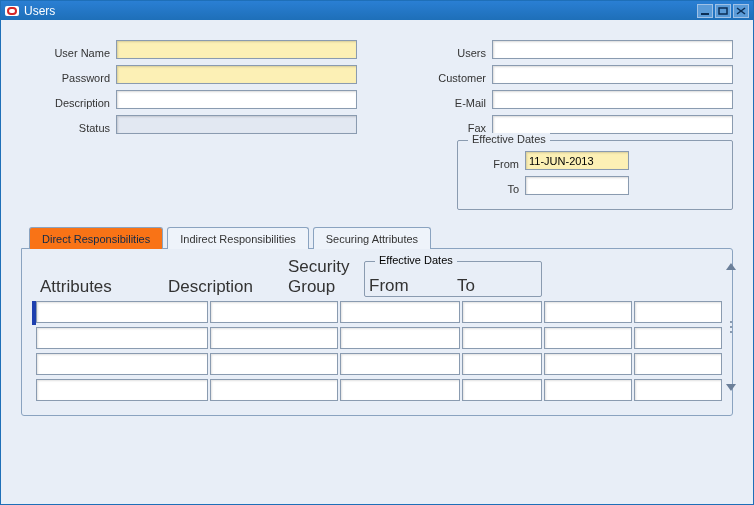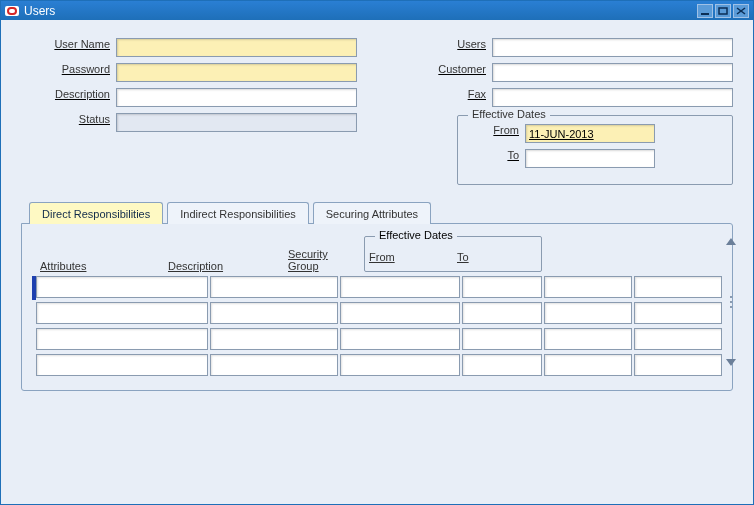--- a/index.html
+++ b/index.html
@@ -11,56 +11,56 @@
 .titlebar .oracle-icon::after { content: ""; position: absolute; left: 2px; top: 1px; width: 10px; height: 8px; border: 2px solid #d62828; border-radius: 4px; box-sizing: border-box; }
 .titlebar .title { flex: 1; font-size: 12px; }
 .titlebar .winbtn { width: 16px; height: 14px; border: 1px solid #9fc1e6; margin-left: 2px; background: #5a9bd8; display: flex; align-items: center; justify-content: center; cursor: pointer; }
 .titlebar .winbtn svg { display: block; }
 
 .content { padding: 18px 20px 10px; }
 
 .upper { display: flex; gap: 40px; }
 .left-col, .right-col { flex: 1; }
 
-.field-row { display: flex; align-items: flex-start; margin-bottom: 4px; height: 21px; text-decoration: underline; }
+.field-row { display: flex; align-items: flex-end; margin-bottom: 4px; height: 21px; }
 .field-row label { width: 95px; text-align: right; padding-right: 6px; color: #333; font-size: 11px; }
 .field-row input.text-input {
   flex: 1; height: 19px; border: 1px solid #8a9bb0; background: #fff;
   box-shadow: inset 1px 1px 2px rgba(0,0,0,.15); padding: 0 3px; font-size: 11px;
 }
 .field-row input.text-input.highlight { background: #fcf0b5; }
 .field-row input.text-input.readonly { background: #e2e8f2; }
 
 .fieldset { border: 1px solid #8a9bb0; border-radius: 2px; padding: 8px 12px 10px; margin-top: 6px; position: relative; }
 .fieldset .legend { position: absolute; top: -8px; left: 10px; background: #e8eef7; padding: 0 4px; color: #333; font-size: 11px; }
 
 .pwexp-row { display: flex; align-items: center; height: 26px; margin-left: 60px; }
 .pwexp-row .radio { width: 11px; height: 11px; border: 1px solid #7a8aa0; border-radius: 50%; margin-right: 6px; display: inline-flex; align-items: center; justify-content: center; background: #fff; }
 .pwexp-row .radio.checked::after { content: ""; width: 5px; height: 5px; background: #333; border-radius: 50%; display: block; }
 .pwexp-row .radio-label { width: 90px; color: #333; }
 .pwexp-row input.small-input { width: 42px; height: 19px; border: 1px solid #8a9bb0; background: #e2e8f2; box-shadow: inset 1px 1px 2px rgba(0,0,0,.15); }
 
 .effdates { margin-top: 6px; }
 .effdates .field-row label { width: 55px; }
-.effdates .field-row input.text-input { width: 130px; flex: none; }
+.effdates .field-row input.text-input { width: 104px; flex: none; }
 
 .tabs { margin-top: 16px; display: flex; gap: 4px; padding-left: 8px; }
 .tab {
   border: 1px solid #8aa3c0; border-bottom: none; padding: 5px 12px 4px;
   border-radius: 3px 3px 0 0; background: #eef3fa; color: #333; cursor: pointer;
   font-size: 11px; position: relative; top: 1px;
 }
-.tab.active { background: #fef9c3; color: #102a4a; font-weight: normal; }
+.tab.active { background: #f97316; color: #102a4a; font-weight: normal; }
 
 .tab-panel { border: 1px solid #8aa3c0; background: #e8eef7; padding: 10px 6px 10px 10px; border-radius: 0 3px 3px 3px; }
 
 .grid-wrap { display: flex; }
 .grid { flex: 1; }
 .headers { display: flex; align-items: flex-end; height: 38px; padding-left: 4px; padding-right: 0; }
-.headers .col { font-size: 11px; color: #333; padding: 0 4px; text-decoration: underline; }
+.headers .col { font-size: 17px; color: #333; padding: 0 4px; }
 .headers .effgroup { border: 1px solid #8a9bb0; border-radius: 2px; display: flex; height: 36px; position: relative; padding: 14px 0 0; }
 .headers .effgroup .legend { position: absolute; top: -8px; left: 10px; background: #e8eef7; padding: 0 4px; font-size: 11px; }
 .col-resp { width: 172px; }
 .col-app { width: 128px; }
 .col-desc { width: 120px; }
 .col-sec { width: 80px; }
 .col-from { width: 88px; }
 .col-to { width: 88px; }
 
 .grid-rows { margin-top: 4px; }
@@ -135,20 +135,24 @@
       <div class="right-col">
         <div class="field-row">
           <label>Users</label>
           <input class="text-input" value="" style="">
         </div>
         <div class="field-row">
           <label>Customer</label>
           <input class="text-input" value="" style="">
         </div>
         <div class="field-row">
+          <label>E-Mail</label>
+          <input class="text-input" value="" style="">
+        </div>
+        <div class="field-row">
           <label>Fax</label>
           <input class="text-input" value="" style="">
         </div>
 
         <div class="fieldset effdates" style="margin-left:60px;">
           <span class="legend">Effective Dates</span>
           <div class="field-row">
             <label>From</label>
             <input class="text-input highlight" value="11-JUN-2013" style="">
           </div>

